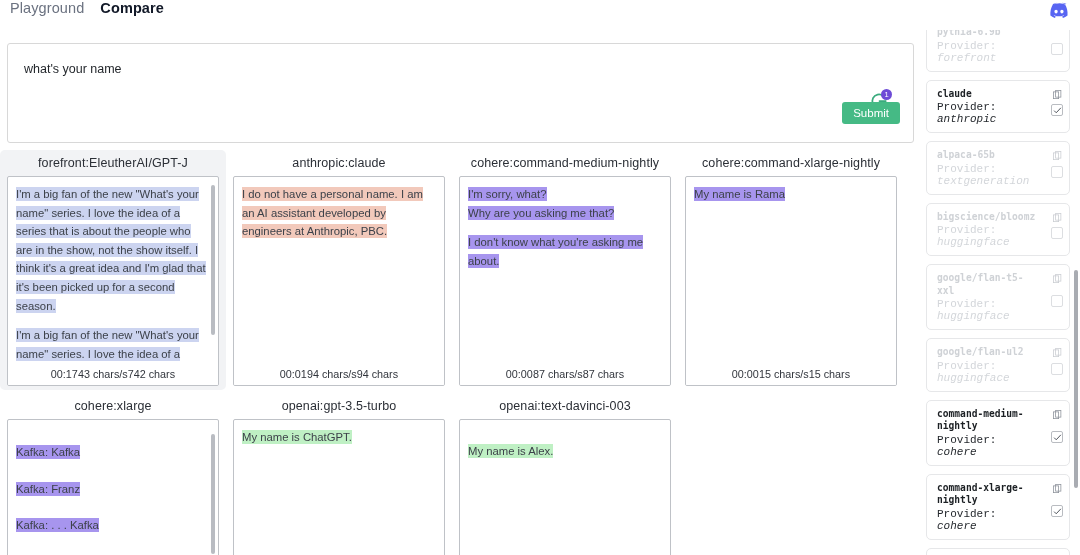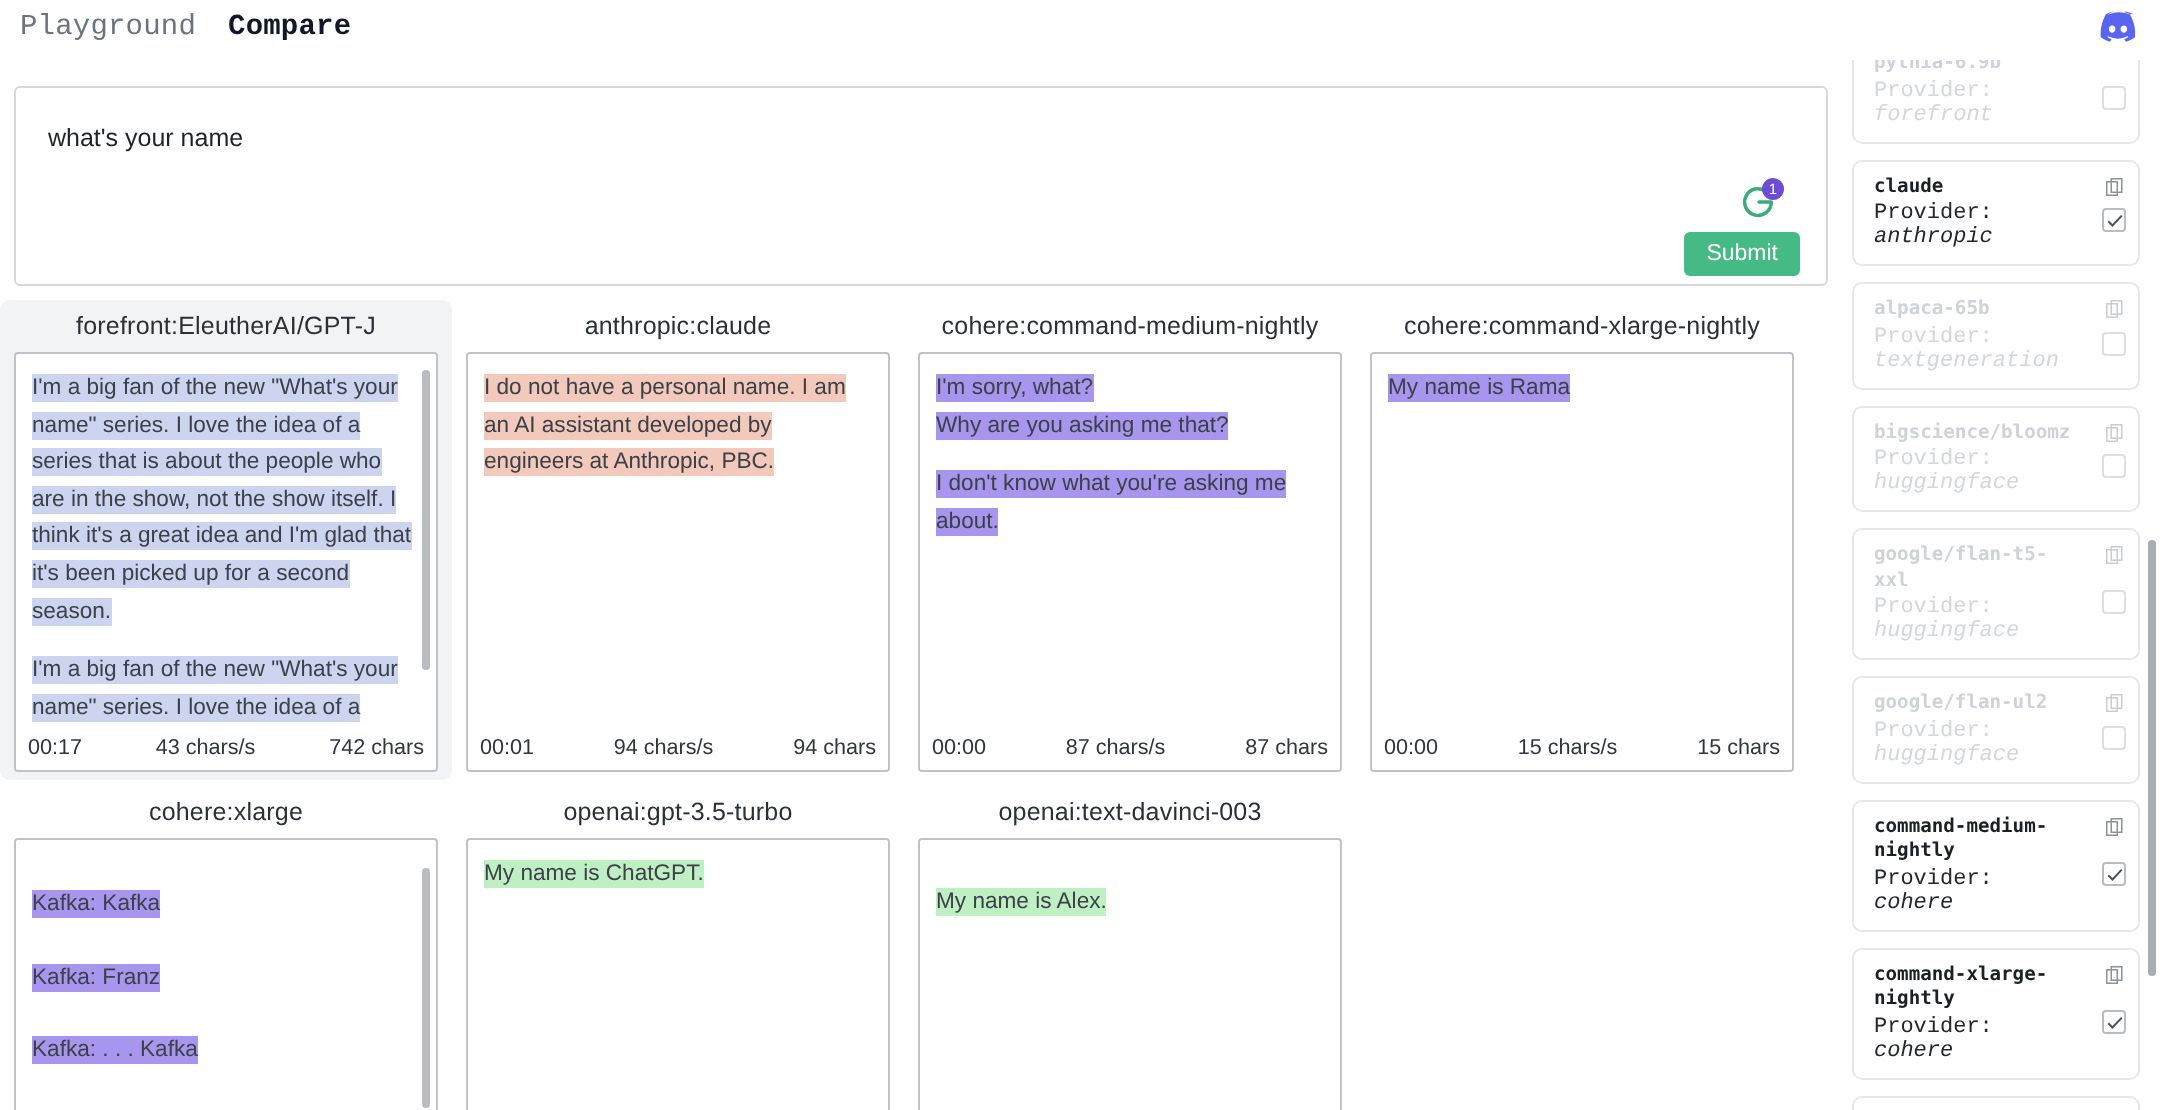--- a/index.html
+++ b/index.html
@@ -8,21 +8,21 @@
     width: 1080px; height: 555px;
     background: #ffffff;
     font-family: "Liberation Sans", sans-serif;
     overflow: hidden;
   }
   body { position: relative; }
 
   
   .topbar {
     position: absolute; left: 0; top: 0; width: 1080px; height: 28px;
-    display: flex; align-items: center; padding: 0 10px; font-family: Liberation Mono, monospace;
+    display: flex; align-items: flex-start; padding: 0 10px;
   }
   .nav-link {
     font-size: 14.5px; color: #6b7280; margin-right: 16px; cursor: pointer;
     letter-spacing: .1px;
   }
   .nav-link.active { color: #111827; font-weight: 700; }
   .topbar-spacer { flex: 1; }
   .discord-icon { width: 22px; height: 22px; display:block; }
 
   
@@ -35,21 +35,21 @@
     font-size: 12.5px; color: #1f2328; line-height: 1.4;
     white-space: pre-wrap;
   }
   .badge-count {
     position: absolute; right: 21px; top: 45px;
     background: #6d4bd6; color: #fff; border-radius: 50%;
     width: 11px; height: 11px; font-size: 7.5px; line-height: 11px;
     text-align: center; font-family: "Liberation Sans", sans-serif;
   }
   .submit-btn {
-    position: absolute; right: 13px; bottom: 4px;
+    position: absolute; right: 13px; bottom: 18px;
     background: #45ba85; color: #ffffff; border: none; border-radius: 3px;
     font-size: 11.5px; padding: 5px 11px; cursor: pointer;
     font-family: "Liberation Sans", sans-serif;
   }
 
   
   .results {
     position: absolute; left: 0; top: 150px; width: 920px; height: 405px;
     overflow: hidden;
   }
@@ -79,21 +79,21 @@
   .resp-para { margin: 0 0 11px 0; }
   .resp-para:last-child { margin-bottom: 0; }
   .hl { padding: 1px 0; }
   .hl-blue   { background: #ccd4f0; }
   .hl-salmon { background: #f2c9bb; }
   .hl-purple { background: #a795ee; }
   .hl-green  { background: #bff0c4; }
 
   .cell-footer {
     position: absolute; left: 0; right: 0; bottom: 0; height: 22px;
-    display: flex; align-items: center; justify-content: space-between;
+    display: flex; align-items: center; justify-content: center;
     padding: 0 6px; font-size: 10.8px; color: #31353c;
     background: #fff;
   }
   .inner-scrollbar {
     position: absolute; right: 3px; top: 8px; width: 4px; height: 150px;
     background: #b9bcc2; border-radius: 3px;
   }
   .inner-scrollbar.short { height: 120px; top: 14px; }
 
   

